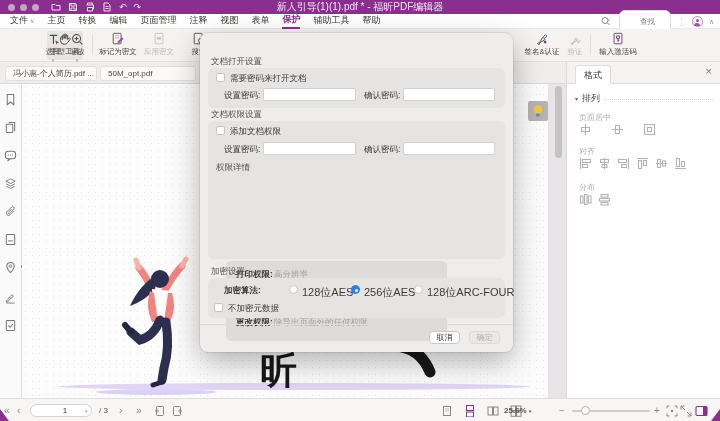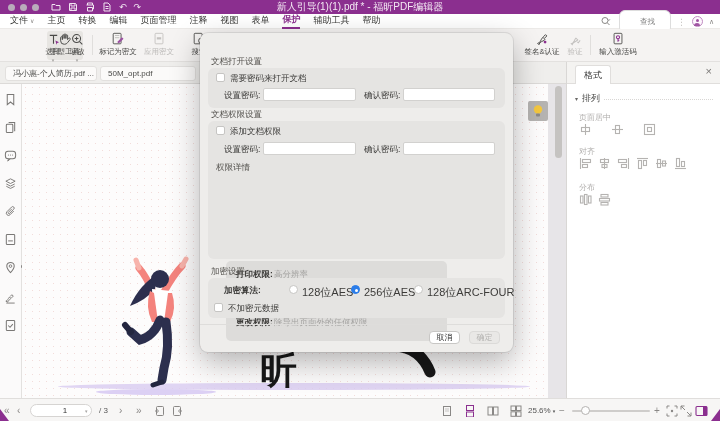--- a/index.html
+++ b/index.html
@@ -492,21 +492,21 @@
       </span>
     <span class="sb-item vm" style="left:510px;">
         <svg width="12" height="12" viewBox="0 0 12 12">
           <rect x="1" y="1" width="4.5" height="4.5" fill="none" stroke="#8a8886" stroke-width="1"></rect>
           <rect x="6.5" y="1" width="4.5" height="4.5" fill="none" stroke="#8a8886" stroke-width="1"></rect>
           <rect x="1" y="6.8" width="4.5" height="4.5" fill="none" stroke="#8a8886" stroke-width="1"></rect>
           <rect x="6.5" y="6.8" width="4.5" height="4.5" fill="none" stroke="#8a8886" stroke-width="1"></rect>
         </svg>
       </span>
 
-    <span class="sb-item" style="left:528px; font-size:8px; color:#555;">
+    <span class="sb-item" style="left:504px; font-size:8px; color:#555;font-weight:bold;">
         <span>25.6%</span>
         <span class="pv-caret" style="font-size:5px; margin-left:2px;">▾</span>
       </span>
     <span class="sb-item" style="left:559px; font-size:10px;">−</span>
     <span class="zoom-track"></span>
     <span class="zoom-knob"></span>
     <span class="sb-item" style="left:654px; font-size:10px;">+</span>
     <span class="sb-item" style="left:666px;">
         <svg width="12" height="12" viewBox="0 0 12 12">
           <path d="M1 3.5V1h2.5 M8.5 1H11v2.5 M11 8.5V11H8.5 M3.5 11H1V8.5" fill="none" stroke="#8a8886" stroke-width="1"></path>

